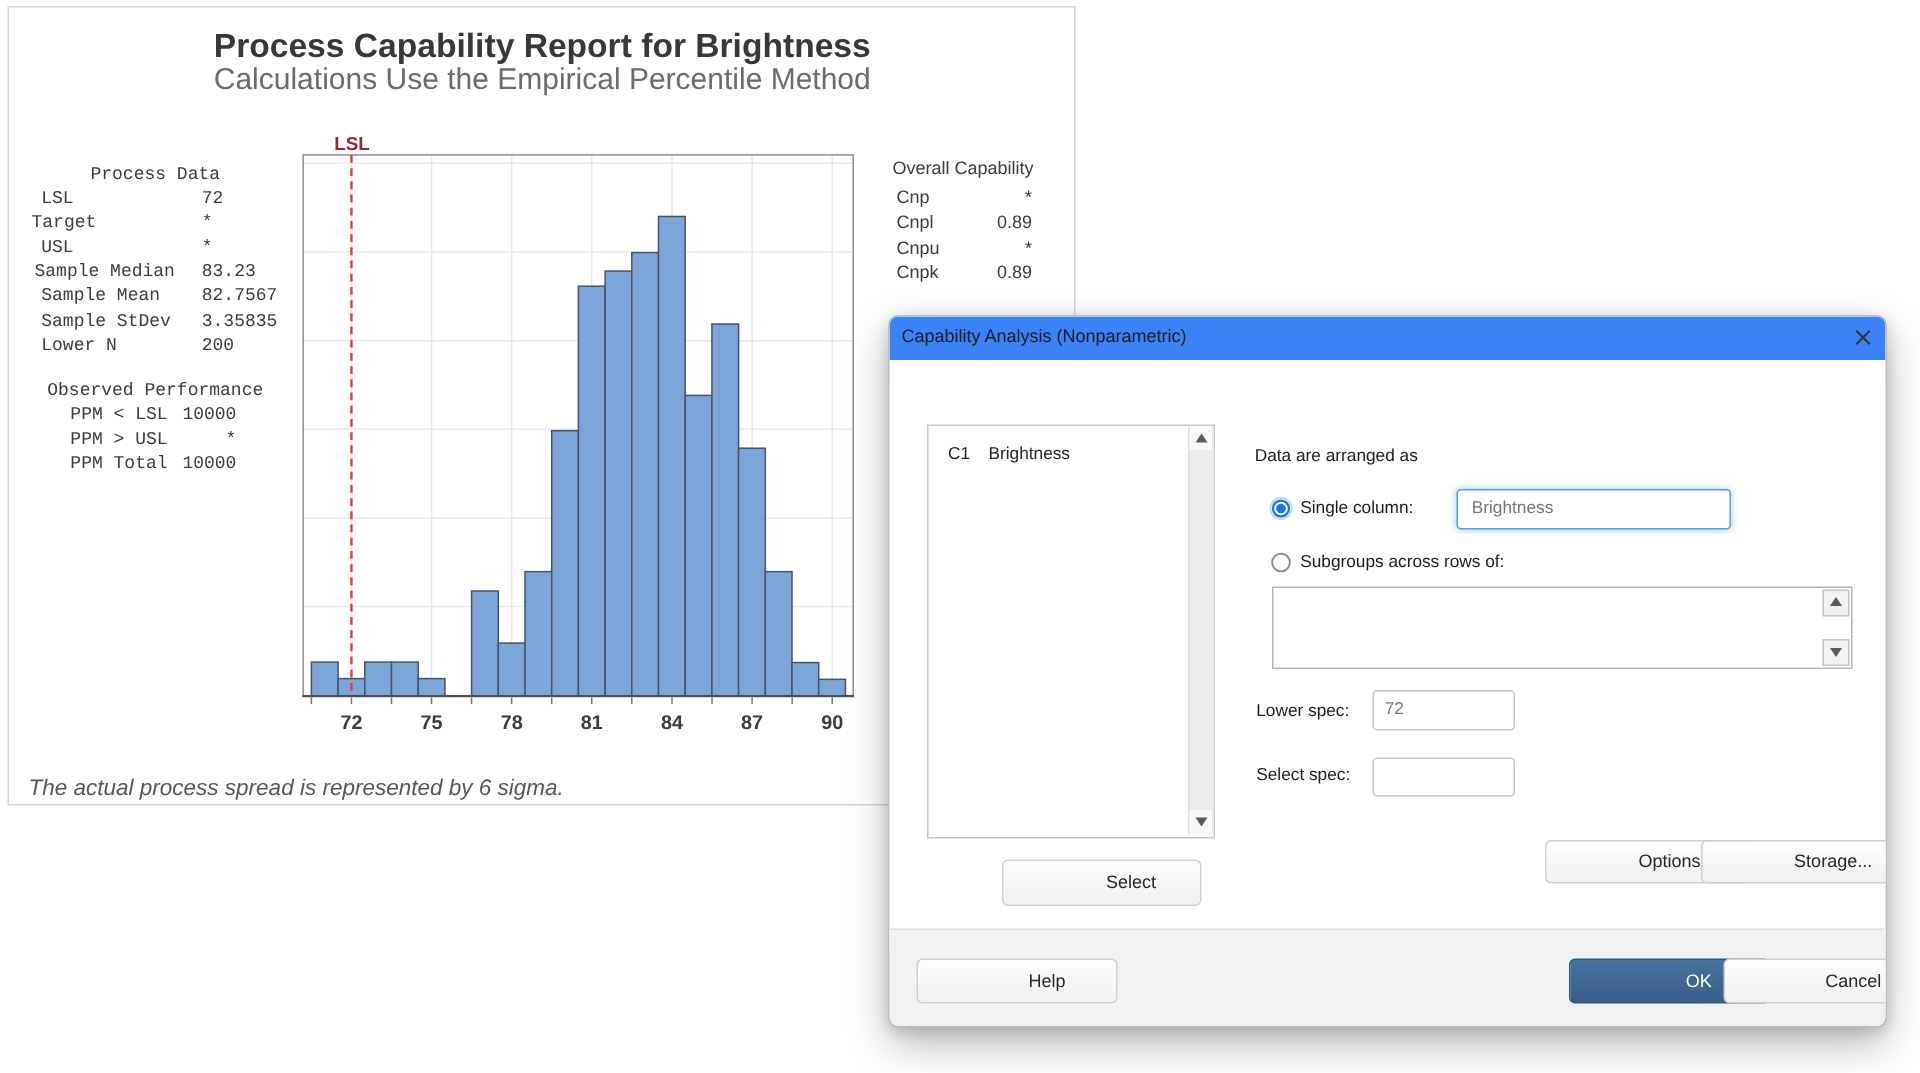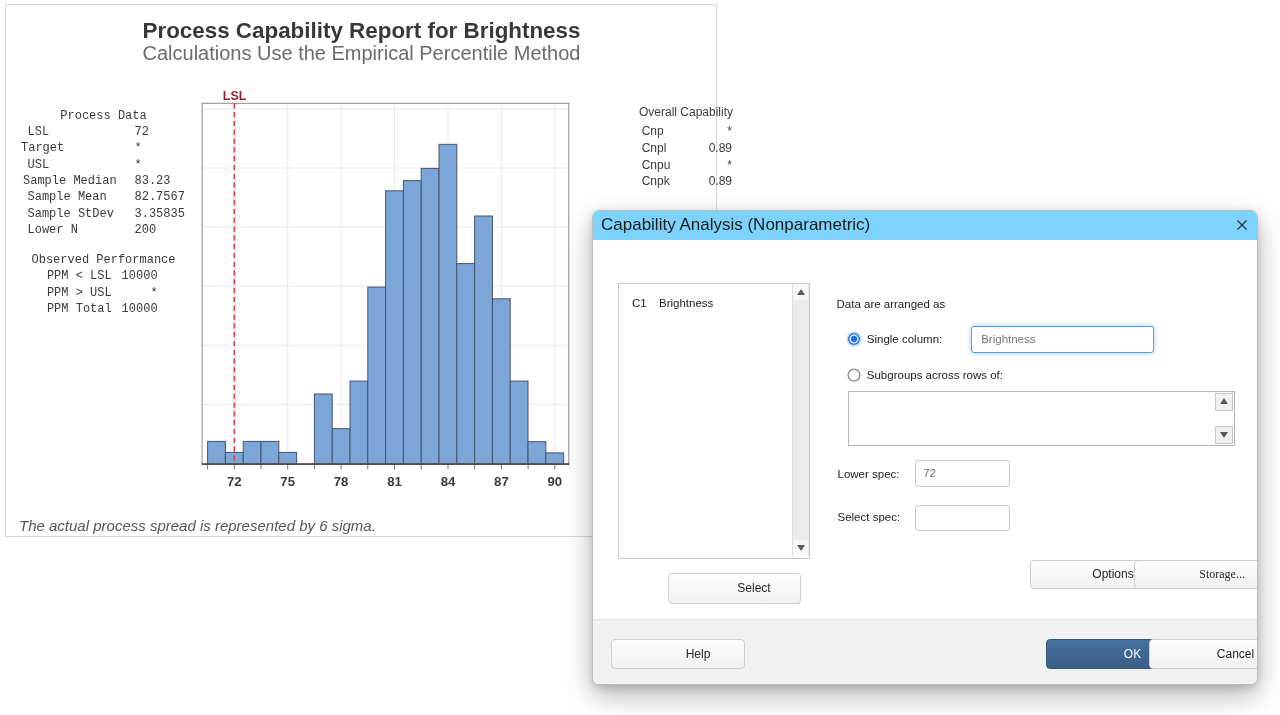--- a/index.html
+++ b/index.html
@@ -8,30 +8,30 @@
   .abs{position:absolute;}
   
   #panel{left:5px;top:4px;width:710px;height:531px;border:1px solid #d5d5d5;background:#fff;}
   #gtitle{left:0;top:18.2px;width:723px;text-align:center;font-size:22.4px;font-weight:bold;color:#383838;}
   #gsub{left:0;top:42.2px;width:723px;text-align:center;font-size:20px;color:#6b6b6b;}
   .statrow{height:16.3px;line-height:16.3px;font-size:12px;color:#3b3b3b;position:relative;}
   .statrow .v{position:absolute;left:134.5px;top:0;}
   .statrow .vr{position:absolute;right:49.4px;top:0;}
   .hdr{text-align:center;}
   #pdata{left:0;top:107.8px;width:207px;font-family:Liberation Mono, monospace;}
-  #ocap{left:570px;top:104.2px;width:144px;padding-left:44px;}
+  #ocap{left:570px;top:104.2px;width:144px;}
   #ocap .statrow{padding-left:27.7px;}
   #ocap .vr{position:absolute;right:26px;top:0;left:auto;}
   #footnote{left:19px;top:517px;font-size:15px;font-style:italic;color:#565656;}
   
   #dialog{left:592px;top:210px;width:664px;height:473px;background:#fff;
           border:1px solid #b9bdbf;border-radius:7px;overflow:hidden;
           box-shadow:0 11px 28px rgba(0,0,0,.28),0 3px 9px rgba(0,0,0,.15);}
-  #dtitle{left:0;top:0;width:100%;height:29px;background:#7dd3fc;
-          font-size:17px;color:#1c1c1c;line-height:27px;}
+  #dtitle{left:0;top:0;width:100%;height:29px;background:#3b82f6;
+          font-size:12px;color:#1c1c1c;line-height:27px;}
   #dtitle span{margin-left:8px;}
   #dbody{left:0;top:29px;width:100%;height:379px;background:#fff;margin-top:16px;}
   #dfoot{left:0;top:408px;width:100%;height:66px;background:#f1f1f1;border-top:1px solid #e0e0e0;}
   .dtext{font-size:11.5px;color:#1b1b1b;}
   #listbox{left:25px;top:26.7px;width:190px;height:274.5px;border:1px solid #c6c9cb;background:#fff;}
   #lbscroll{right:0;top:0;width:16px;height:272px;background:#ebebeb;border-left:1px solid #dedede;}
   .sbtn{left:0;width:15px;height:16px;background:#f7f7f7;text-align:center;}
   .tri{width:0;height:0;border-left:4.5px solid transparent;border-right:4.5px solid transparent;margin:5px auto 0;}
   .triup{border-bottom:6px solid #5a5a5a;}
   .tridn{border-top:6px solid #5a5a5a;}
@@ -190,21 +190,21 @@
           <div class="tri tridn" style="margin-top:5px"></div>
         </div>
     </div>
 
     <div class="abs dtext" style="left:244.5px;top:211.5px">Lower spec:</div>
     <div class="abs fld" style="left:322.2px;top:204.4px;width:92.5px;height:24.5px;line-height:24.5px;"><span style="margin-left:7px">72</span></div>
     <div class="abs dtext" style="left:244.5px;top:254.5px">Select spec:</div>
     <div class="abs fld" style="left:322.2px;top:248.8px;width:92.5px;height:24.5px;line-height:24.5px;"></div>
 
     <div class="abs btn" style="left:437.4px;top:303.6px;width:93.3px;height:27.5px;line-height:27.5px;">Options...</div>
-    <div class="abs btn" style="left:541.1px;top:303.6px;width:94px;height:27.5px;line-height:27.5px;font-family:Liberation Serif, serif;">Storage...</div>
+    <div class="abs btn" style="left:541.1px;top:303.6px;width:94px;height:27.5px;line-height:27.5px;">Storage...</div>
     <div class="abs btn" style="left:74.5px;top:316.7px;width:91px;height:29px;line-height:29px;">Select</div>
   </div>
   <div class="abs" id="dfoot">
     <div class="abs btn" style="left:18px;top:19px;width:92px;height:28px;line-height:28px;">Help</div>
     <div class="abs btn" style="left:452.5px;top:19px;width:92px;height:28px;line-height:28px;background:linear-gradient(#45739f,#3a5e86);border-color:#33567b;color:#fff;">OK</div>
     <div class="abs btn" style="left:555.5px;top:19px;width:92px;height:28px;line-height:28px;">Cancel</div>
   </div>
 </div>
 
 </body></html>

